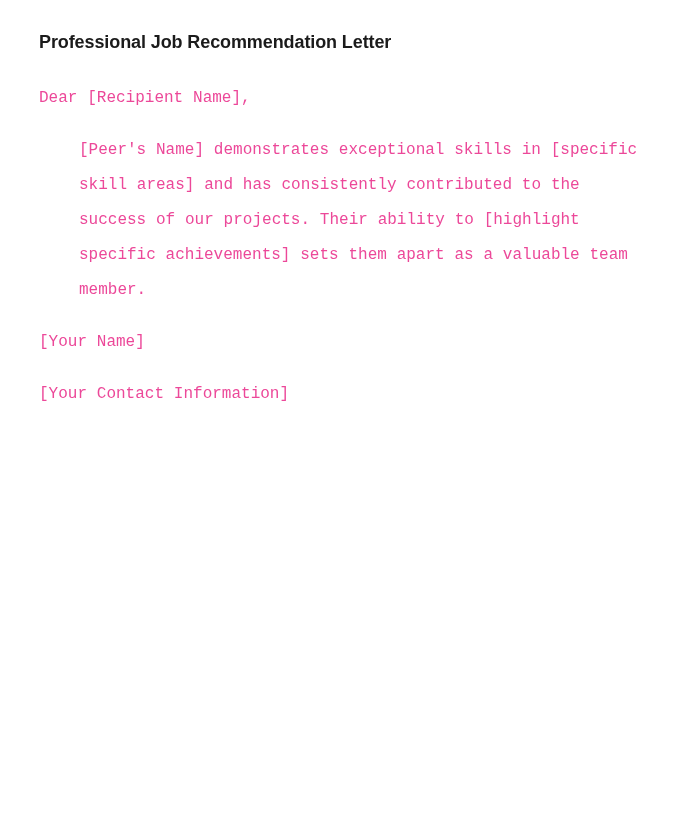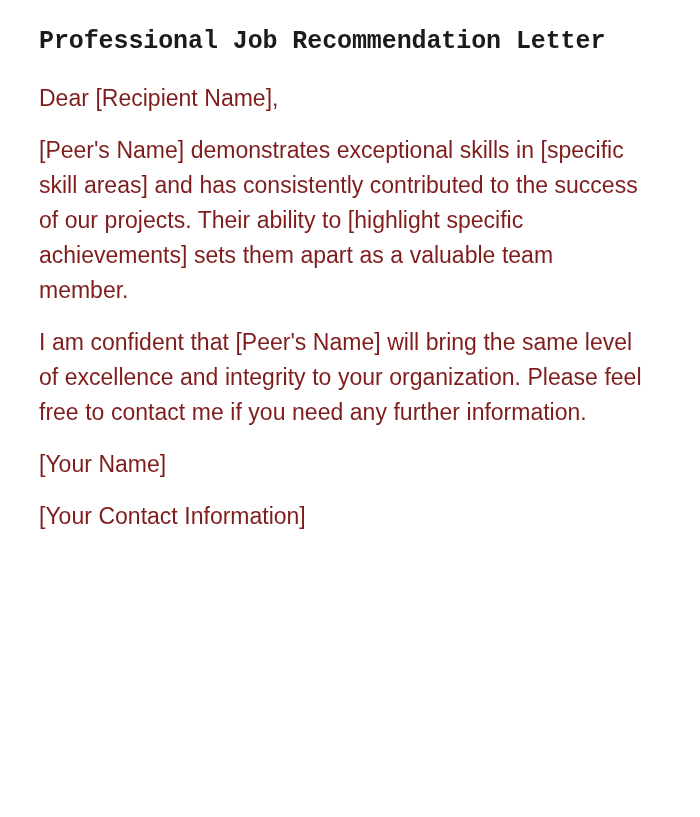--- a/index.html
+++ b/index.html
@@ -15,56 +15,56 @@
     -webkit-font-smoothing: antialiased;
   }
   .page {
     box-sizing: border-box;
     width: 700px;
     height: 817px;
     background: #ffffff;
     padding: 26px 55px 0 39px;
   }
   .doc-title {
-    font-size: 25px;
+    font-size: 18px;
     font-weight: bold;
     line-height: 32px;
     color: #1b1b1b;
     letter-spacing: -0.1px;
     margin: 0 0 23px 0;
-    font-family: Liberation Mono, monospace;
   }
   .para {
-    font-size: 23px;
+    font-size: 16px;
     line-height: 35px;
-    color: #7f1d1d;
+    color: #ec4899;
     margin: 0 0 17px 0;
     max-width: 608px;
     word-spacing: 0.2px;
+    font-family: Liberation Mono, monospace;
   }
   .para.tight {
     max-width: 620px;
+    margin-left: 40px;
   }
   .para:last-child {
     margin-bottom: 0;
   }
 </style>
 </head>
 <body>
 
 <div class="page">
 
   <h1 class="doc-title">Professional Job Recommendation Letter</h1>
 
   <p class="para">Dear [Recipient Name],</p>
 
 
   <p class="para tight">[Peer's Name] demonstrates exceptional skills in [specific skill areas] and has consistently contributed to the success of our projects. Their ability to [highlight specific achievements] sets them apart as a valuable team member.</p>
 
-  <p class="para">I am confident that [Peer's Name] will bring the same level of excellence and integrity to your organization. Please feel free to contact me if you need any further information.</p>
 
 
   <p class="para">[Your Name]</p>
 
 
   <p class="para">[Your Contact Information]</p>
 
 </div>
 
 </body></html>

